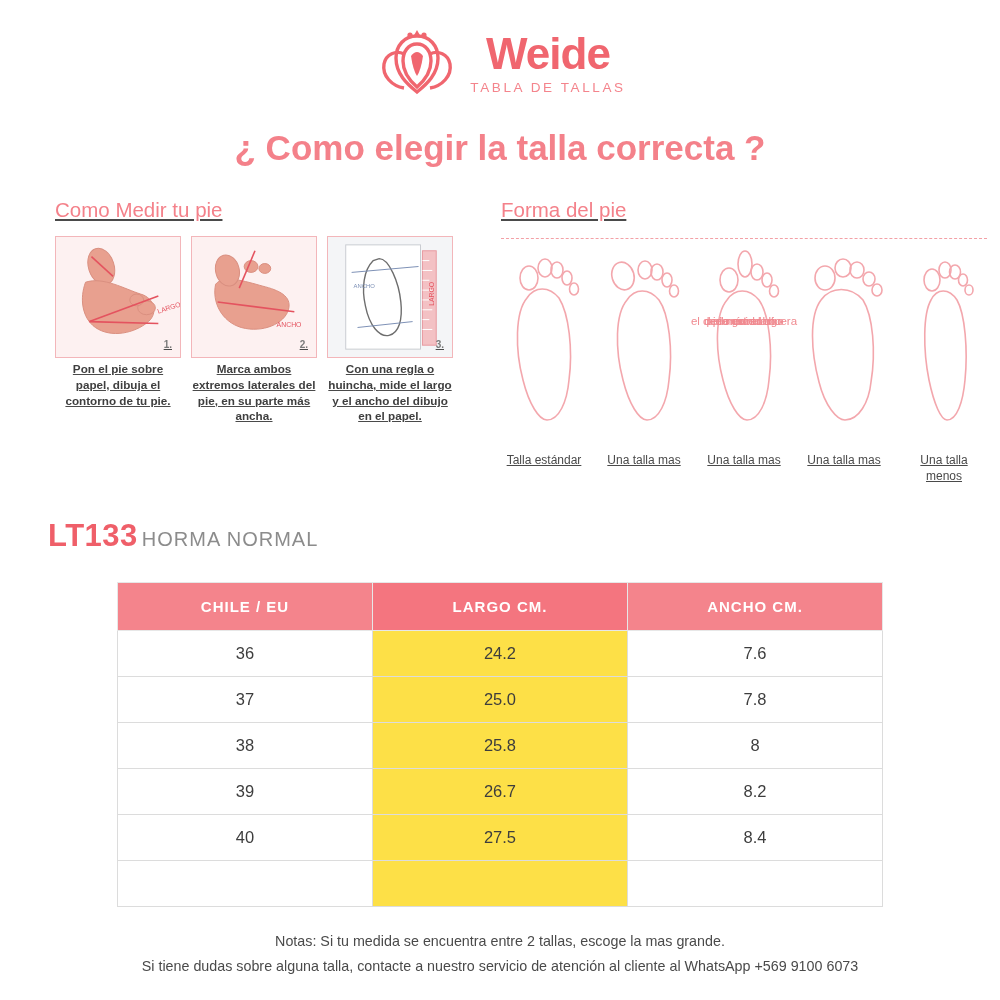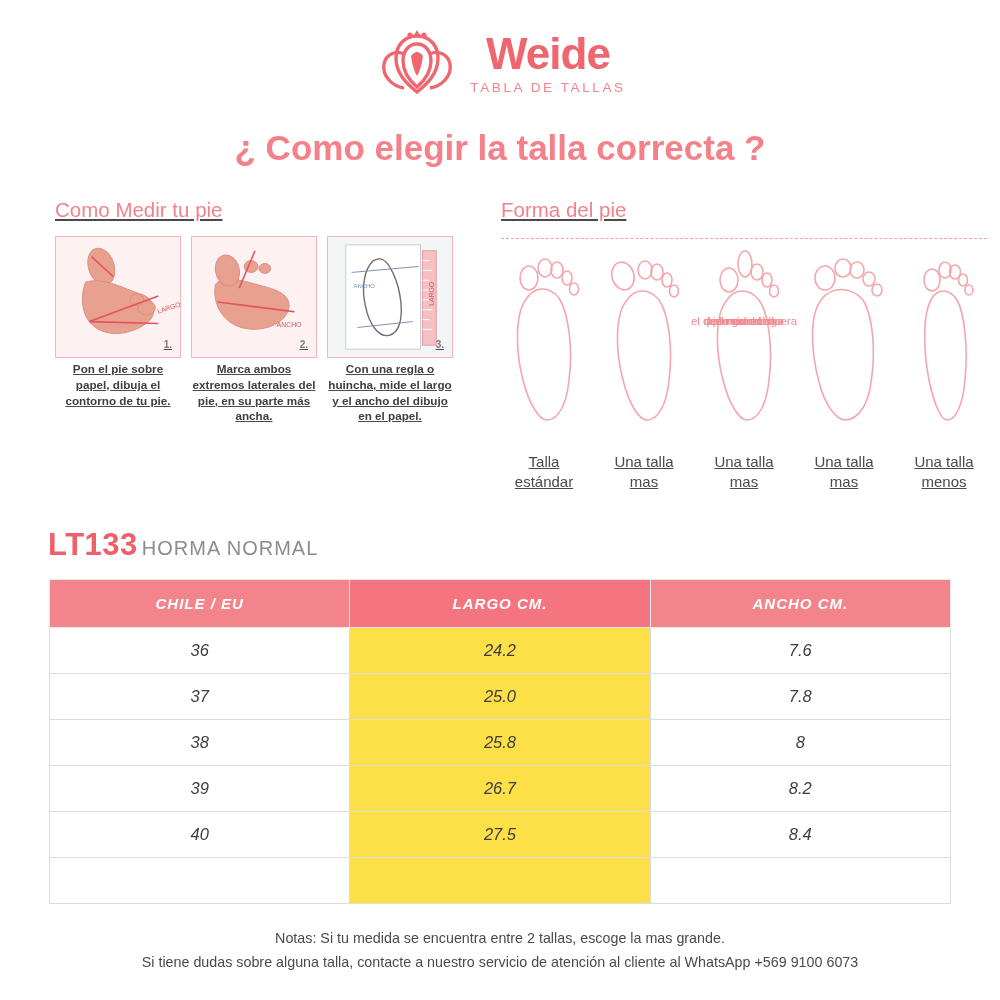--- a/index.html
+++ b/index.html
@@ -105,21 +105,21 @@
     position: absolute;
     left: 0; right: 0;
     top: 78px;
     font-size: 11.5px;
     color: #f08a90;
     line-height: 1.25;
     text-align: center;
   }
   .foot-cap {
     margin-top: 10px;
-    font-size: 15px;
+    font-size: 12px;
     color: #4a4a4a;
     line-height: 1.35;
   }
   .dashline {
     position: absolute;
     left: 0; right: 0;
     top: 2px;
     border-top: 1px dashed #f3a0a6;
   }
 
@@ -137,25 +137,24 @@
   .model-horma {
     font-size: 20px;
     color: #8c8c8c;
     letter-spacing: 1px;
     margin-left: 4px;
     text-align: center;
   }
 
   
   table.size-table {
-    margin: 16px auto 0 auto;
-    width: 902px;
+    margin: 28px auto 0 auto;
+    width: 766px;
     border-collapse: collapse;
     table-layout: fixed;
-    font-style: italic;
   }
   table.size-table th {
     background: #f4848c;
     color: #ffffff;
     font-size: 15px;
     font-weight: bold;
     letter-spacing: 1px;
     padding: 15px 0;
     border: 1px solid #e7e7e7;
   }

